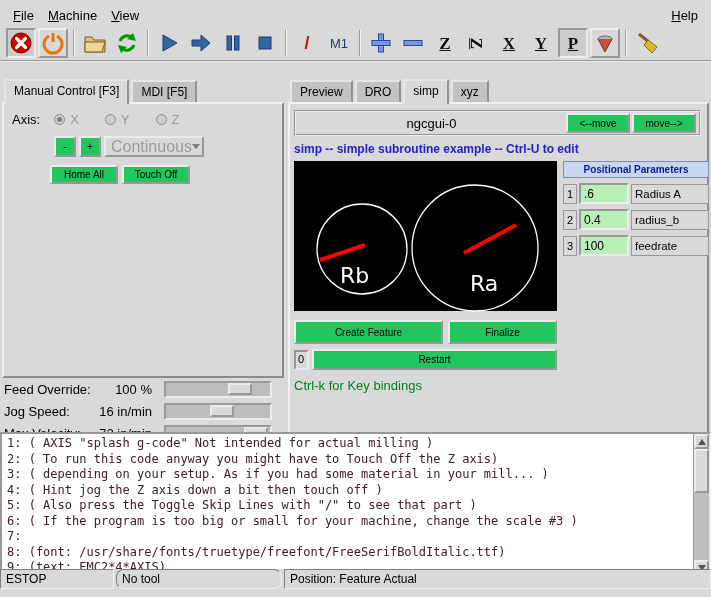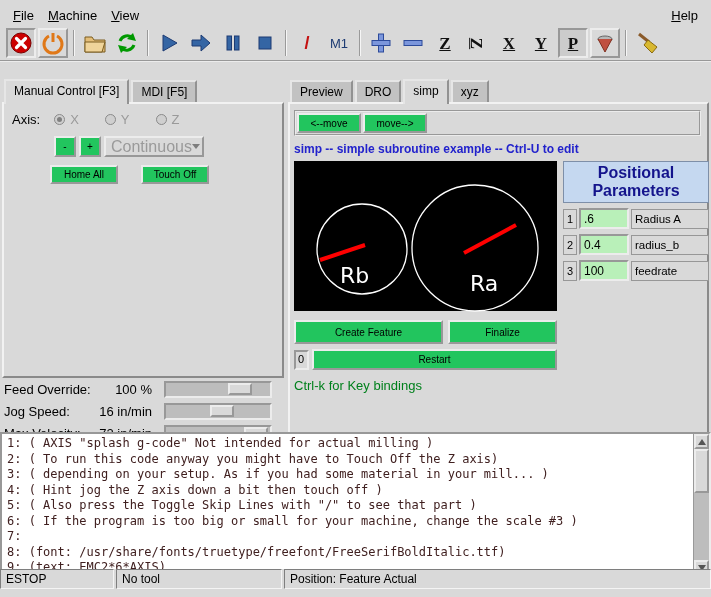--- a/index.html
+++ b/index.html
@@ -54,21 +54,21 @@
                       border-radius:50%; background:#808080; }
   .jog-row { position:absolute; top:32px; left:50px; display:flex; align-items:center; gap:3px; }
   .btn { border:2px outset #ececec; background:#22c55e; font:inherit; font-size:10px;
          padding:2px 8px; color:#000; }
   .small-btn { width:22px; height:21px; padding:0; display:flex; align-items:center; justify-content:center; }
   .dropdown { width:100px; height:21px; border:2px outset #ececec; background:#d9d9d9;
               display:flex; align-items:center; padding:0 5px; }
   .dd-label { flex:1; color:#9a9a9a; font-size:16px; }
   .dd-arrow { width:0; height:0; border-left:4px solid transparent; border-right:4px solid transparent;
               border-top:5px solid #7d7d7d; }
-  .home-row { position:absolute; top:61px; left:46px; display:flex; gap:23px; }
+  .home-row { position:absolute; top:61px; left:46px; display:flex; gap:4px; }
   .home-row .btn { width:68px; text-align:center; }
 
   
   .sliders { position:absolute; top:300px; left:0; right:0; }
   .sl-row { display:flex; align-items:center; height:22px; padding:0 4px; }
   .sl-label { width:94px; font-size:13px; }
   .sl-value { width:66px; text-align:right; padding-right:12px; font-size:13px; }
   .scale { position:relative; width:108px; height:17px; border:2px inset #ececec; background:#bdbdbd; }
   .knob { position:absolute; top:0; width:24px; height:12px; background:#d9d9d9; border:2px outset #ececec; }
   .k1 { left:62px; } .k2 { left:44px; } .k3 { left:78px; }
@@ -76,21 +76,21 @@
   
   .ngc-bar { margin:6px 6px 0 4px; height:26px; border:2px groove #ececec;
              display:flex; align-items:center; padding:1px; }
   .ngc-title { flex:1; text-align:center; font-size:13px; }
   .move-btn { width:64px; height:20px; margin-right:2px; padding:0; }
   .subtitle { margin:6px 4px 0 4px; color:#2222cc; font-weight:bold; font-size:12px; }
   .content-row { display:flex; margin:5px 4px 0 4px; }
   .canvas { width:263px; height:150px; background:#000; position:relative; flex:none; }
   .params { width:146px; margin-left:6px; flex:none; }
   .params-header { border:1px solid #7e8fa8; background:#c5d8f0; color:#14148c; font-weight:bold;
-                   font-size:16px; text-align:center; padding:2px 0; }
+                   font-size:10px; text-align:center; padding:2px 0; }
   .param-row { display:flex; align-items:center; margin-top:5px; gap:2px; }
   .param-num { width:14px; text-align:center; border:1px solid #979797; background:#d9d9d9;
                font-size:11px; height:20px; line-height:18px; }
   .param-value { width:50px; height:21px; border:2px inset #ececec; background:#b9f0b9;
                  font:inherit; font-size:12px; padding:0 3px; }
   .param-name { flex:1; border:1px solid #979797; background:#d9d9d9; font-size:11.5px;
                 height:20px; line-height:18px; padding:0 3px; }
   .feature-row { display:flex; margin:9px 4px 0 4px; width:263px; gap:5px; }
   .create-btn { flex:1.45; height:24px; }
   .finalize-btn { flex:1; height:24px; }
@@ -115,21 +115,21 @@
   .tri-down { width:0; height:0; border-left:4px solid transparent; border-right:4px solid transparent;
               border-top:6px solid #555; }
   .sb-thumb { position:absolute; left:0; top:15px; width:15px; height:44px; background:#d9d9d9;
               border:2px outset #ececec; }
 
   
   .statusbar { position:absolute; bottom:8px; left:0; width:711px; height:20px; display:flex; gap:2px;
                background:#d9d9d9; align-items:stretch; }
   .status-cell { border:1px solid; border-color:#7e7e7e #f4f4f4 #f4f4f4 #7e7e7e; padding:1px 5px;
                  font-size:12px; display:flex; align-items:center; white-space:nowrap; overflow:hidden; }
-  .sc1 { width:114px; } .sc2 { width:166px; } .sc3 { flex:1; }
+  .sc1 { width:114px; } .sc2 { width:166px;border-radius:8px; } .sc3 { flex:1; }
 </style>
 </head>
 <body>
 
 <div class="window">
 
   <div class="menubar">
     <span class="menu-item">File</span>
     <span class="menu-item">Machine</span>
     <span class="menu-item">View</span>
@@ -300,20 +300,21 @@
     <div class="col-right">
       <div class="tabs">
         <div class="tab">Preview</div>
         <div class="tab">DRO</div>
         <div class="tab active">simp</div>
         <div class="tab">xyz</div>
       </div>
       <div class="panel-frame right-frame">
 
         <div class="ngc-bar">
+          <div class="ngc-title">ngcgui-0</div>
           <button class="btn move-btn dis">&lt;--move</button>
           <button class="btn move-btn">move--&gt;</button>
         </div>
 
         <div class="subtitle">simp -- simple subroutine example -- Ctrl-U to edit</div>
 
         <div class="content-row">
           <div class="canvas">
             <svg width="263" height="192" viewBox="0 0 263 192">
               <circle cx="68" cy="88" r="45" fill="none" stroke="#ffffff" stroke-width="1.3"></circle>
@@ -362,21 +363,21 @@
 
   <div class="gcode">
     <div class="gcode-line">1: ( AXIS "splash g-code" Not intended for actual milling )</div>
     <div class="gcode-line">2: ( To run this code anyway you might have to Touch Off the Z axis)</div>
     <div class="gcode-line">3: ( depending on your setup. As if you had some material in your mill... )</div>
     <div class="gcode-line">4: ( Hint jog the Z axis down a bit then touch off )</div>
     <div class="gcode-line">5: ( Also press the Toggle Skip Lines with "/" to see that part )</div>
     <div class="gcode-line">6: ( If the program is too big or small for your machine, change the scale #3 )</div>
     <div class="gcode-line">7: </div>
     <div class="gcode-line">8: (font: /usr/share/fonts/truetype/freefont/FreeSerifBoldItalic.ttf)</div>
-    <div class="gcode-line">9: (text: EMC2*6*AXIS)</div>
+    <div class="gcode-line">9: (text: EMC2*4*AXIS)</div>
     <div class="vscroll">
       <div class="sb-btn sb-up">
           <span class="tri-up"></span>
         </div>
       <div class="sb-thumb"></div>
       <div class="sb-btn sb-down">
           <span class="tri-down"></span>
         </div>
     </div>
   </div>

